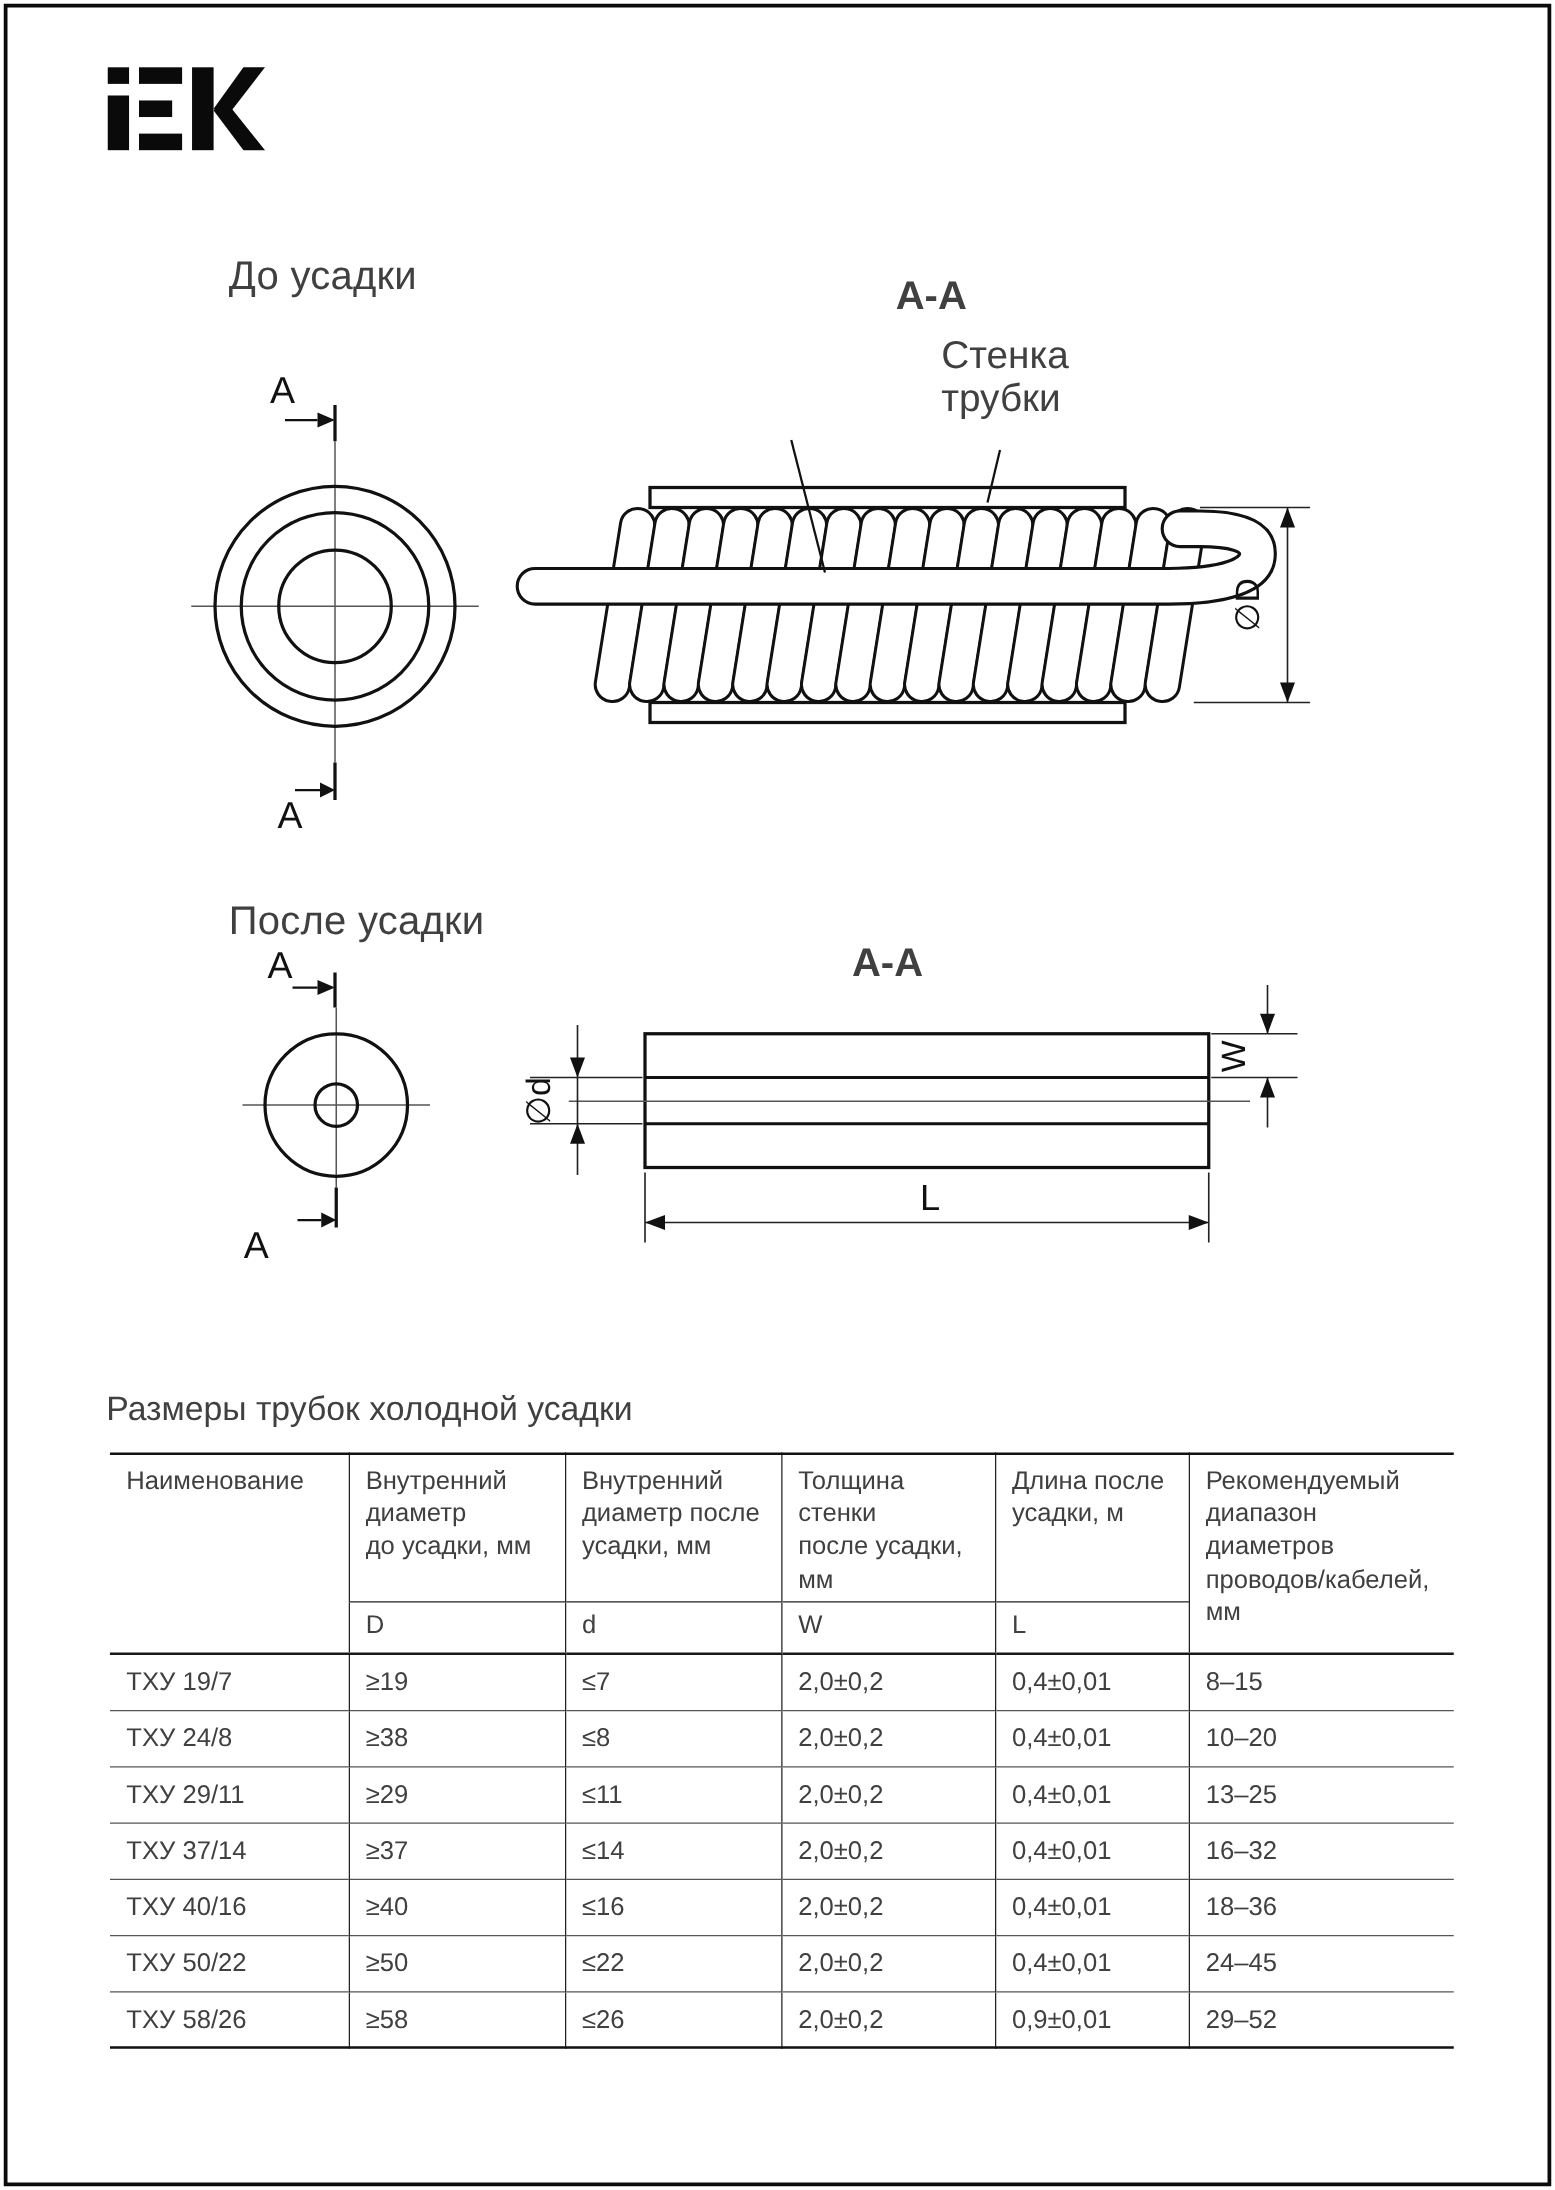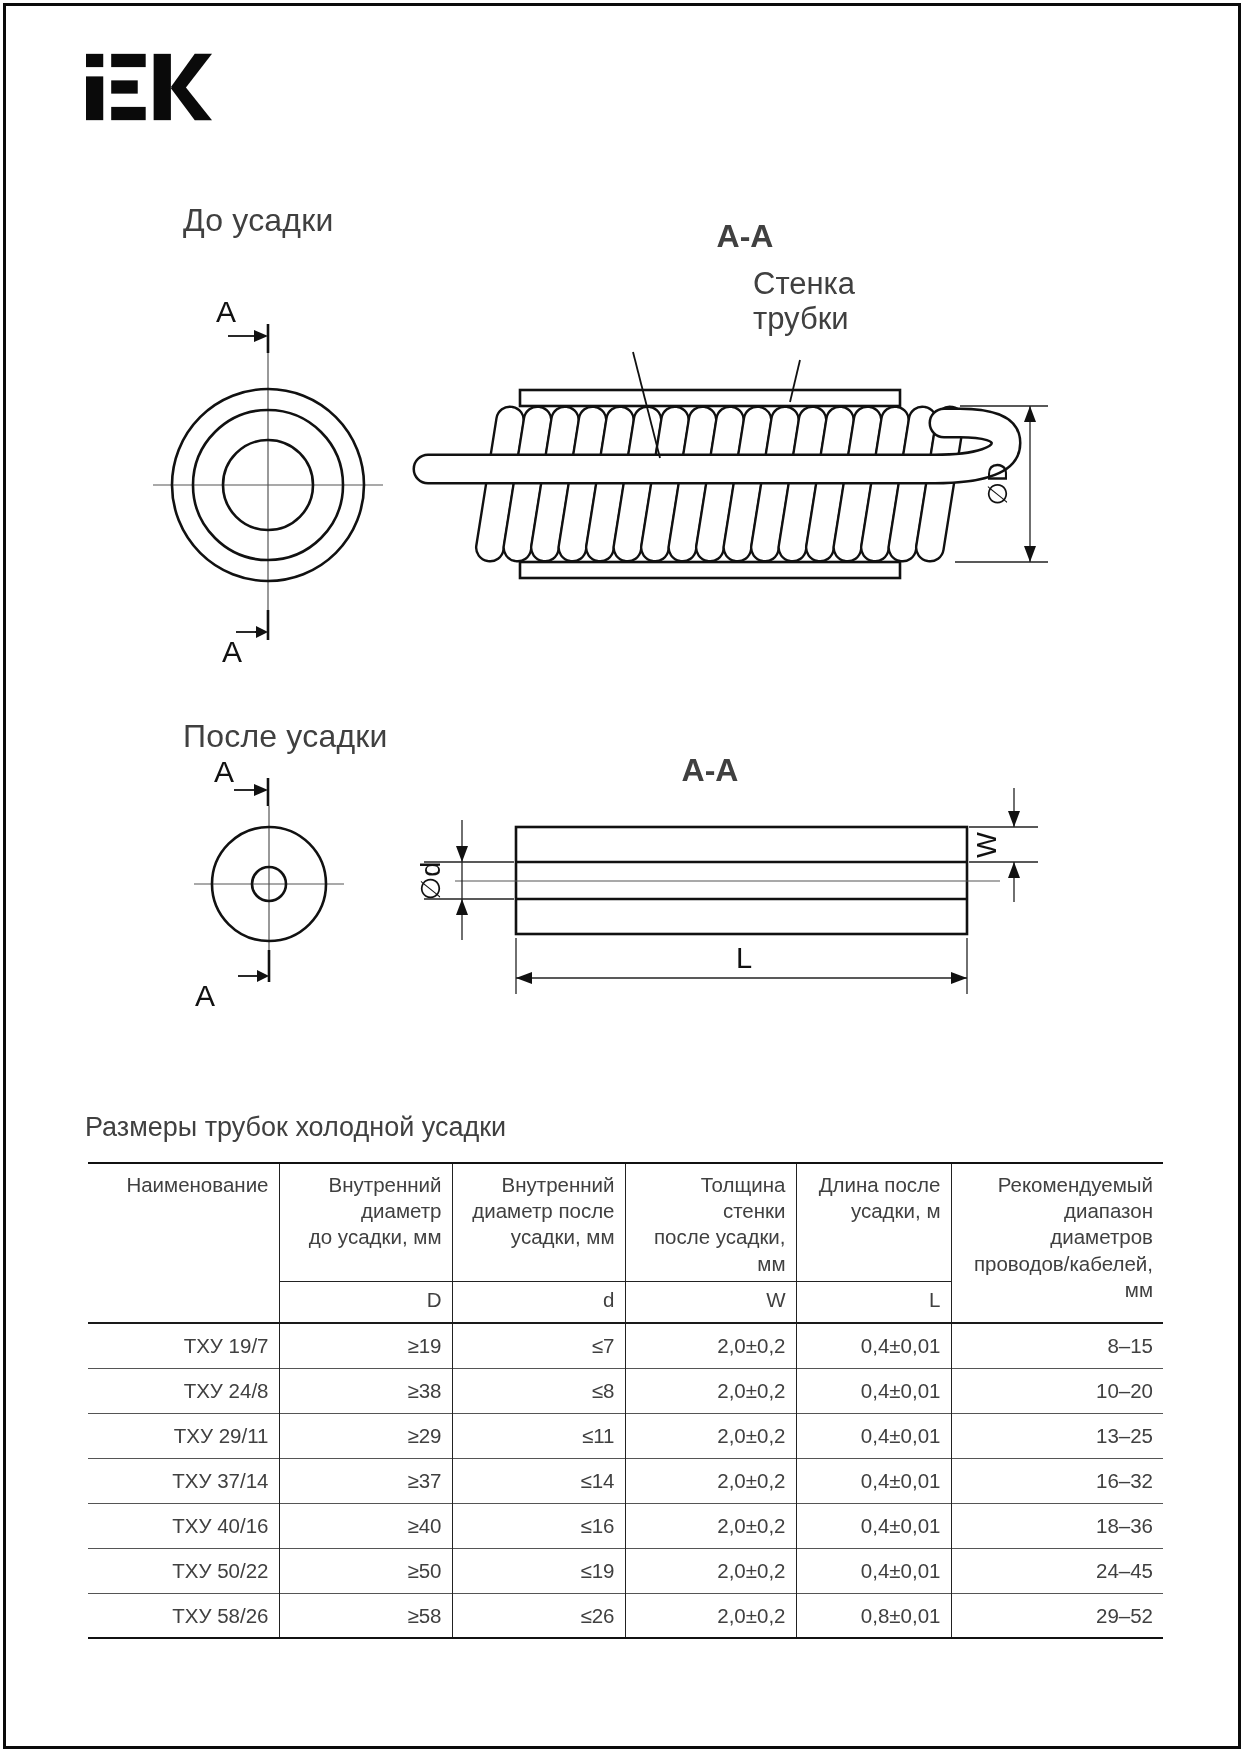--- a/index.html
+++ b/index.html
@@ -27,21 +27,21 @@
   .tube-inner { stroke:#fff; stroke-width:26; fill:none; stroke-linecap:round; }
   .innerline  { stroke:#111; stroke-width:2.4; fill:none; }
 
   #table-title { font-size:27px; }
   #dim-table {
     position:absolute; left:88px; top:1162px; width:1075px;
     border-collapse:collapse; table-layout:fixed; font-size:20.5px;
     border-top:2.5px solid #111; border-bottom:2.5px solid #111;
   }
   #dim-table th, #dim-table td {
-    font-weight:normal; text-align:right; box-sizing:border-box;
+    font-weight:normal; text-align:left; box-sizing:border-box;
     border-left:1.5px solid #222; padding:8px 10px 4px 13px;
   }
   #dim-table .no-left { border-left:none; }
   #dim-table tr.main-head th { vertical-align:top; height:93px; line-height:1.28; white-space:pre-line; }
   #dim-table tr.subhead th { height:42px; border-top:1.5px solid #222; vertical-align:top; padding-top:6px; }
   #dim-table tbody td { height:45px; vertical-align:middle; padding-top:0; padding-bottom:0; border-top:1.5px solid #555; }
   #dim-table tbody tr:first-child td { border-top:2px solid #1a1a1a; }
 </style>
 </head>
 <body>
@@ -244,28 +244,28 @@
           <td class="no-left">ТХУ 40/16</td>
           <td>≥40</td>
           <td>≤16</td>
           <td>2,0±0,2</td>
           <td>0,4±0,01</td>
           <td>18–36</td>
         </tr>
         <tr>
           <td class="no-left">ТХУ 50/22</td>
           <td>≥50</td>
-          <td>≤19</td>
+          <td>≤22</td>
           <td>2,0±0,2</td>
           <td>0,4±0,01</td>
           <td>24–45</td>
         </tr>
         <tr>
           <td class="no-left">ТХУ 58/26</td>
           <td>≥58</td>
           <td>≤26</td>
           <td>2,0±0,2</td>
-          <td>0,8±0,01</td>
+          <td>0,9±0,01</td>
           <td>29–52</td>
         </tr>
       </tbody>
   </table>
 </div>
 
 </body></html>

